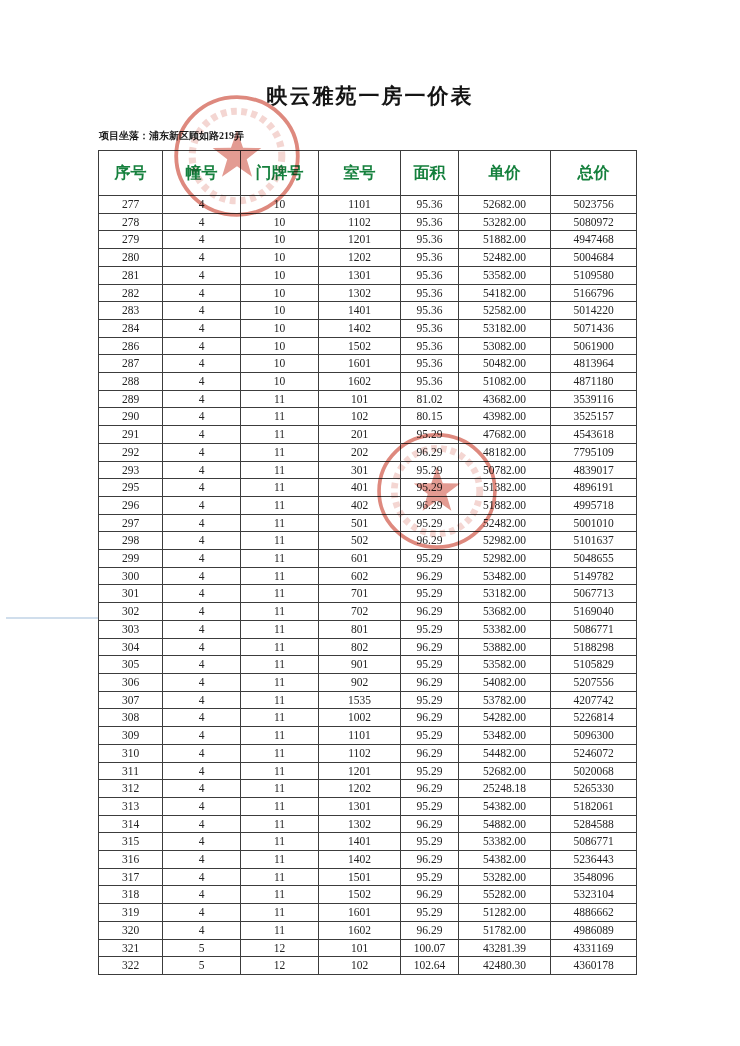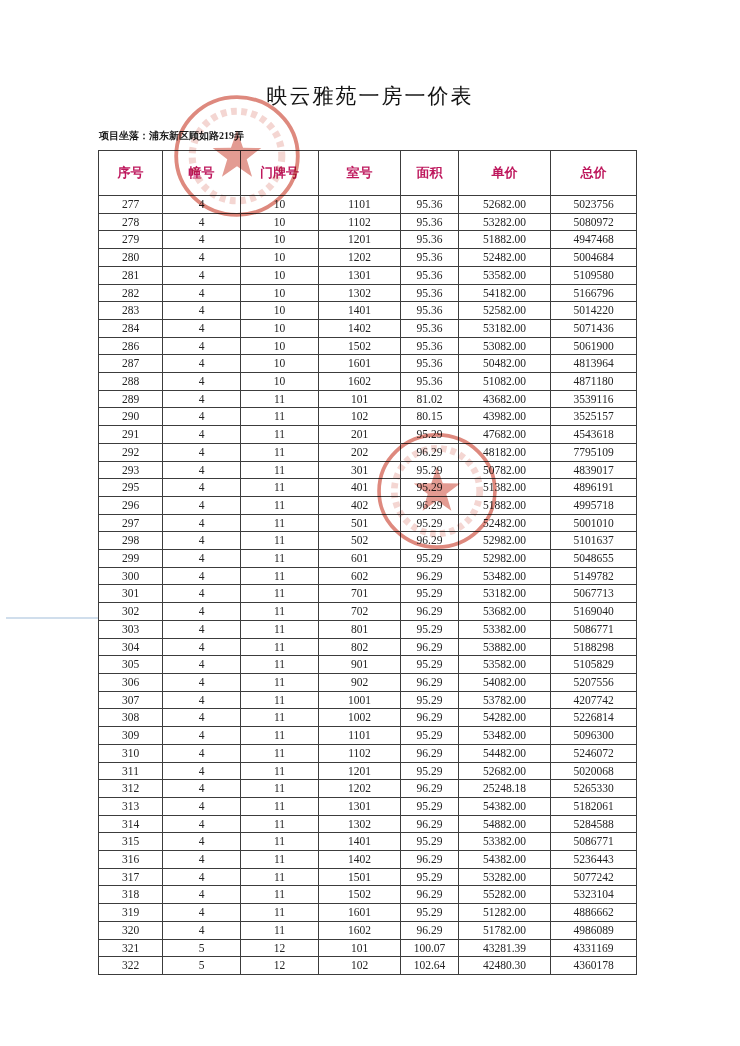--- a/index.html
+++ b/index.html
@@ -13,21 +13,21 @@
     font-family: "Liberation Serif", "DejaVu Serif", serif;
     color: #1e1e1e;
     box-shadow: 0 0 4px rgba(0,0,0,0.15);
   }
   .title {
     position: absolute;
     top: 82px; left: 0; right: 0;
     margin: 0;
     text-align: center;
     font-size: 21px;
-    font-weight: normal;
+    font-weight: bold;
     letter-spacing: 2px;
     color: #141414;
   }
   .subtitle {
     position: absolute;
     top: 129px; left: 99px;
     font-size: 10px;
     font-weight: bold;
     color: #1b1b1b;
   }
@@ -41,23 +41,23 @@
   table.price-table th, table.price-table td {
     border: 1px solid #3c3c3c;
     text-align: center;
     vertical-align: middle;
     padding: 0;
     overflow: hidden;
     white-space: nowrap;
   }
   table.price-table th {
     height: 44px;
-    font-size: 13px;
+    font-size: 16px;
     font-weight: bold;
-    color: #be185d;
+    color: #15803d;
   }
   table.price-table td {
     height: 16.7px;
     line-height: 16.7px;
     font-size: 11.5px;
     color: #232323;
   }
   .seal {
     position: absolute;
     mix-blend-mode: multiply;
@@ -355,21 +355,21 @@
           <td>11</td>
           <td>902</td>
           <td>96.29</td>
           <td>54082.00</td>
           <td>5207556</td>
         </tr>
         <tr>
           <td>307</td>
           <td>4</td>
           <td>11</td>
-          <td>1001</td>
+          <td>1535</td>
           <td>95.29</td>
           <td>53782.00</td>
           <td>4207742</td>
         </tr>
         <tr>
           <td>308</td>
           <td>4</td>
           <td>11</td>
           <td>1002</td>
           <td>96.29</td>
@@ -448,21 +448,21 @@
           <td>54382.00</td>
           <td>5236443</td>
         </tr>
         <tr>
           <td>317</td>
           <td>4</td>
           <td>11</td>
           <td>1501</td>
           <td>95.29</td>
           <td>53282.00</td>
-          <td>5077242</td>
+          <td>3548096</td>
         </tr>
         <tr>
           <td>318</td>
           <td>4</td>
           <td>11</td>
           <td>1502</td>
           <td>96.29</td>
           <td>55282.00</td>
           <td>5323104</td>
         </tr>

